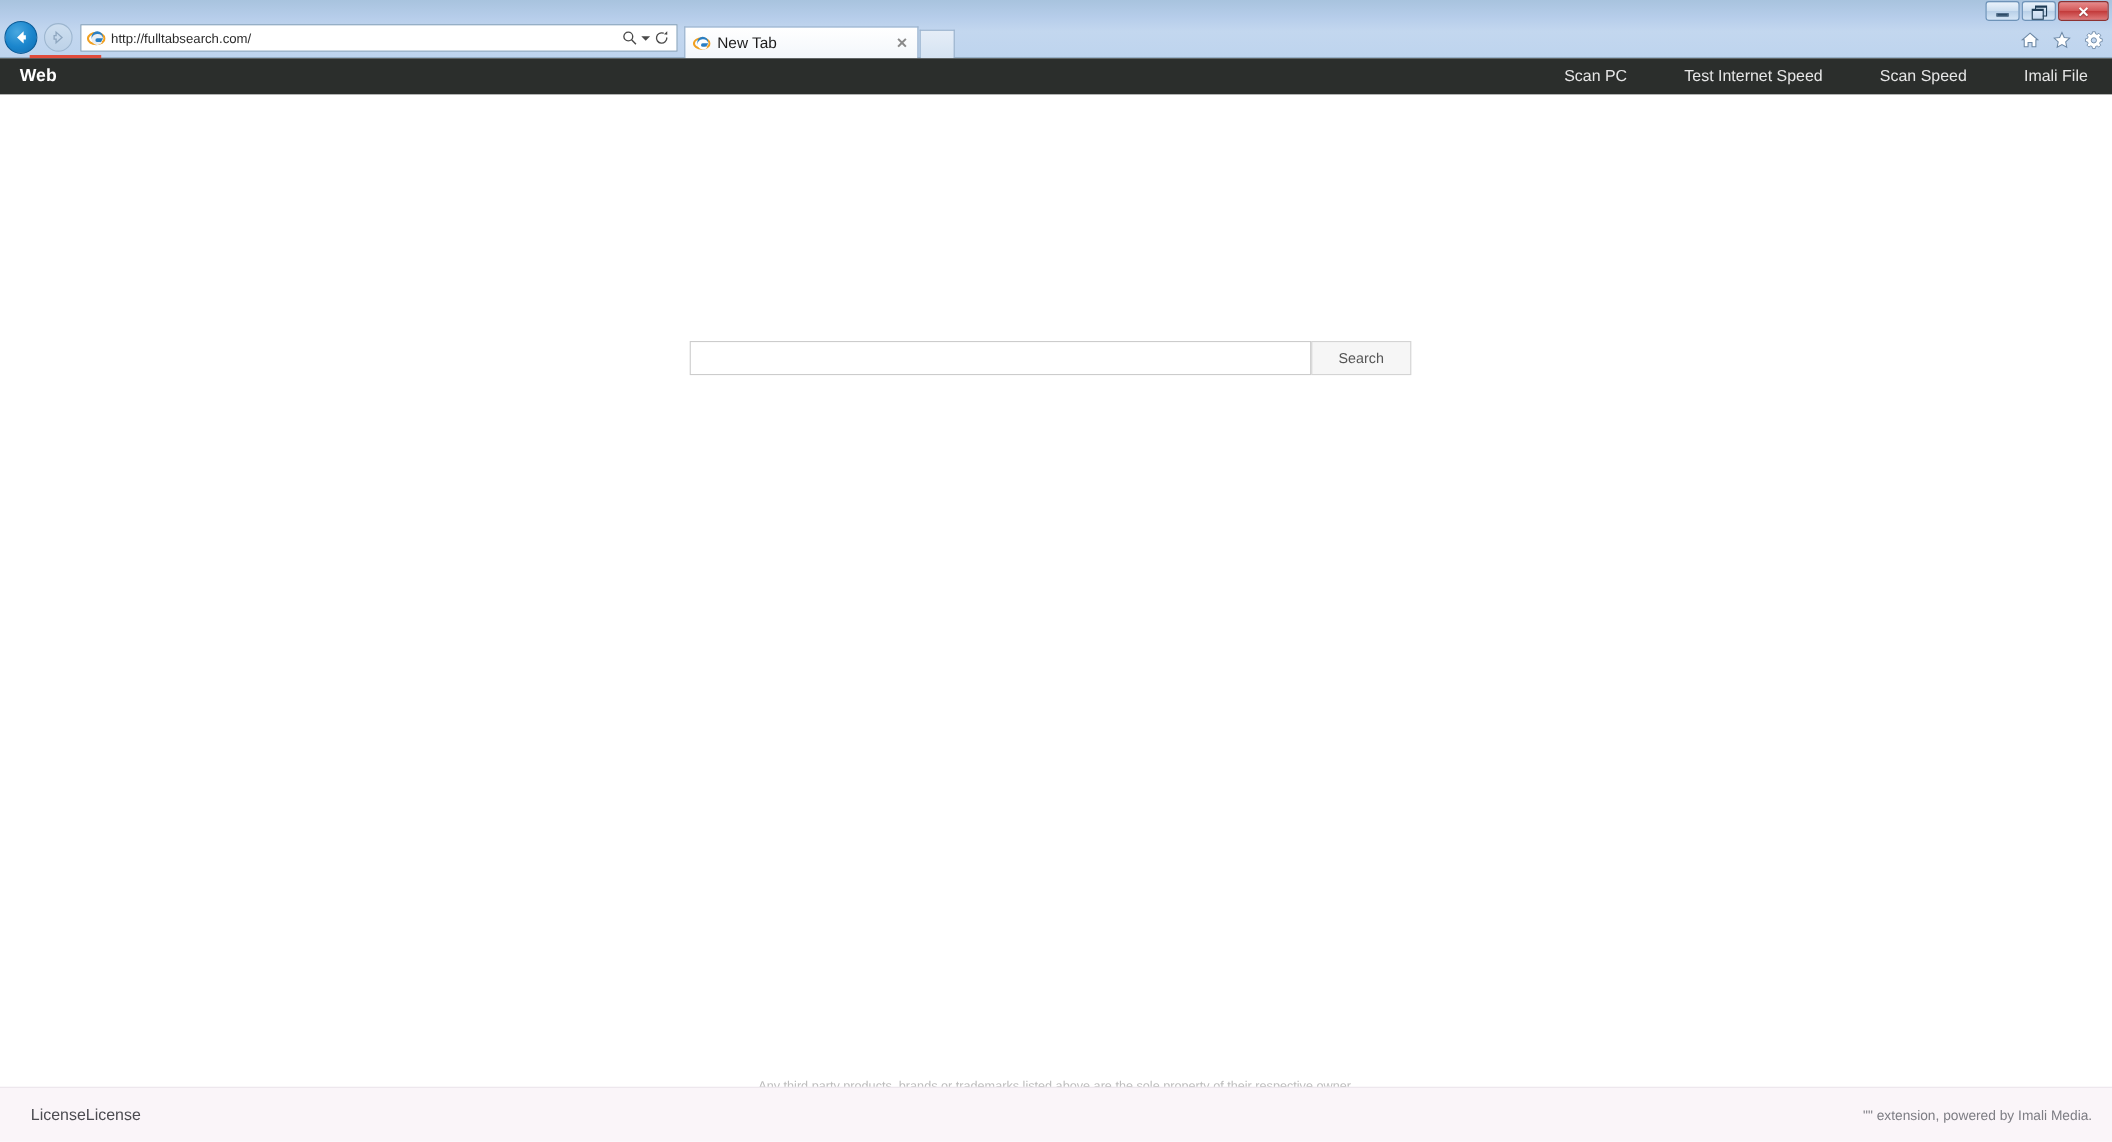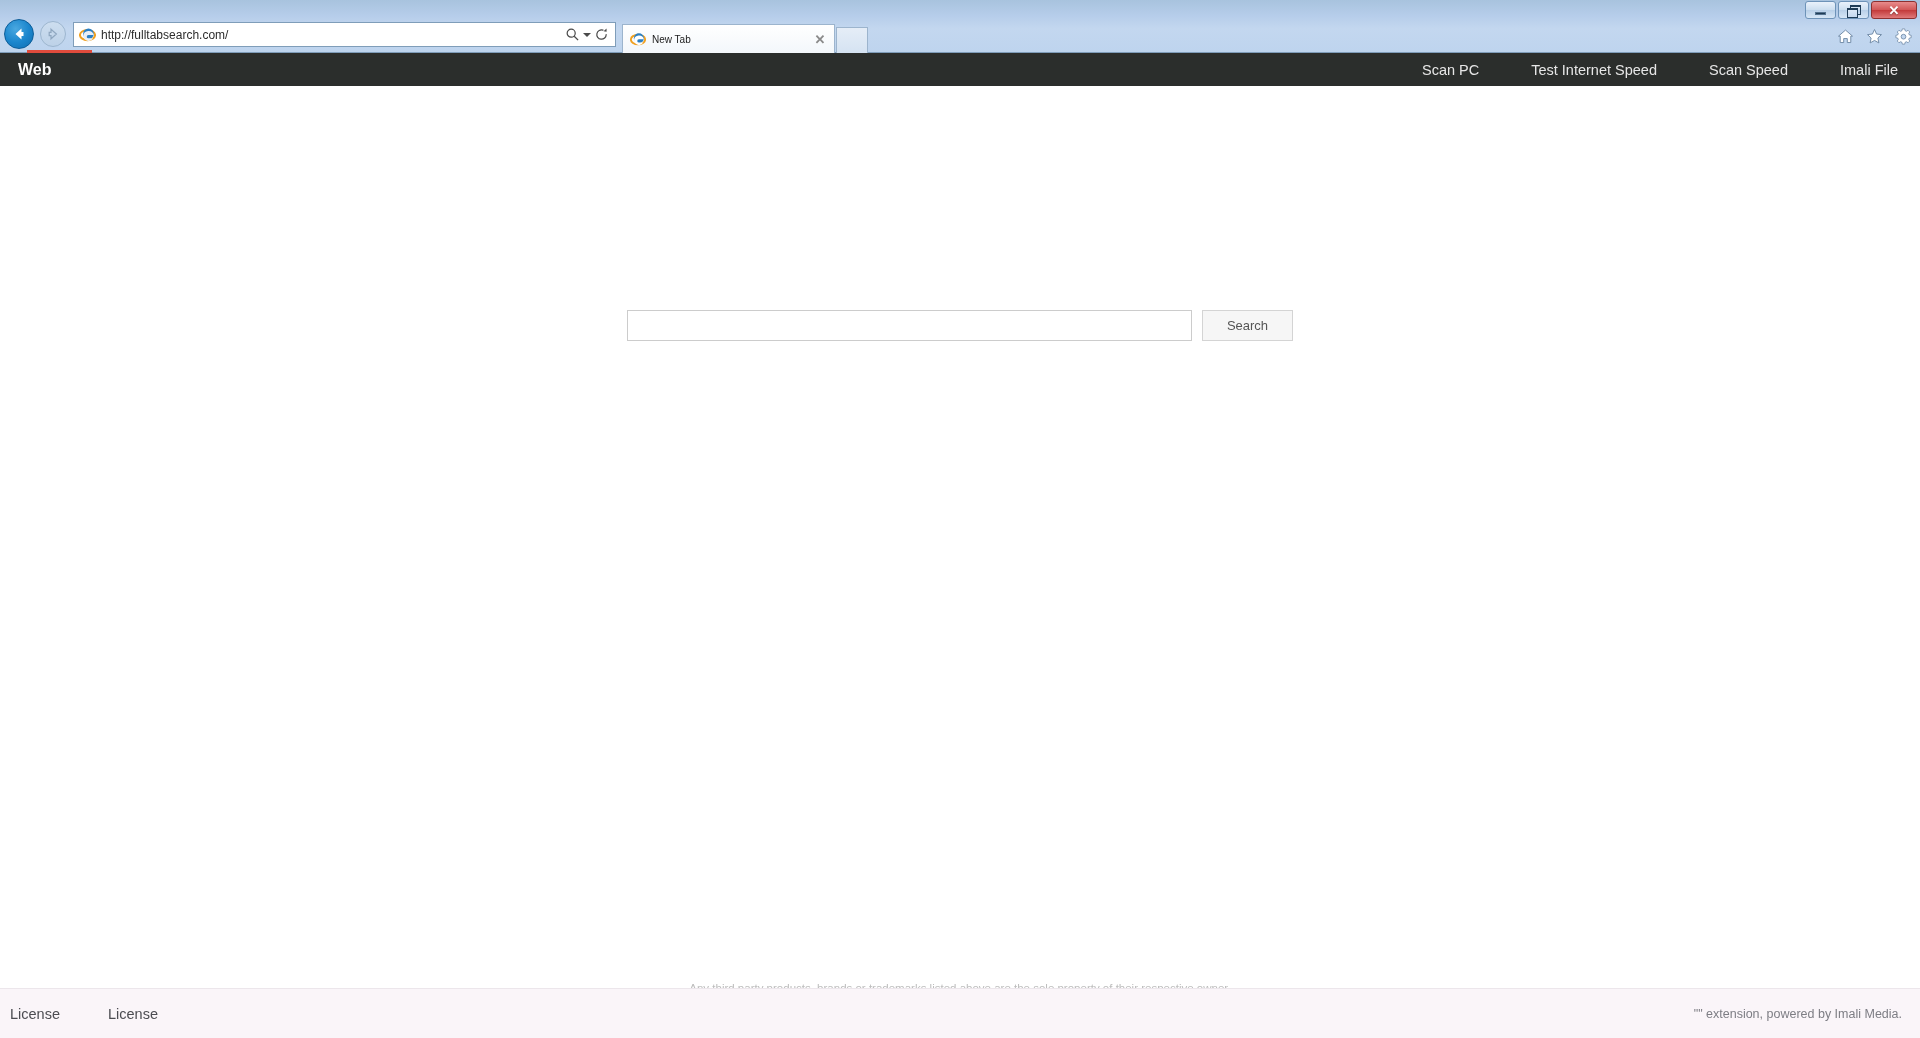--- a/index.html
+++ b/index.html
@@ -137,21 +137,21 @@
     background: linear-gradient(to bottom, #ffffff 0%, #f3f7fb 100%);
     border: 1px solid #9cb4cd;
     border-bottom: none;
     display: flex;
     align-items: center;
     cursor: pointer;
   }
   .tab-favicon { width: 20px; margin-left: 5px; display: flex; align-items: center; justify-content: center; }
   .tab-label {
     flex: 1 1 auto;
-    font-size: 10px;
+    font-size: 14px;
     color: #1c1c1c;
     white-space: nowrap;
     overflow: hidden;
     padding-left: 4px;
     font-family: "Liberation Sans", sans-serif;
   }
   .tab-close {
     width: 20px; height: 20px;
     margin-right: 4px;
     display: flex; align-items: center; justify-content: center;
@@ -230,21 +230,20 @@
     height: 896px;
     background: #ffffff;
   }
 
   .search-row {
     position: absolute;
     left: 627px;
     top: 224px;
     display: flex;
     align-items: stretch;
-    gap: 10px;
   }
   .search-input {
     width: 565px;
     height: 31px;
     border: 1px solid #cccccc;
     background: #ffffff;
     font-size: 14px;
     padding: 0 8px;
     color: #333;
     outline: none;
@@ -278,23 +277,22 @@
     bottom: 0; left: 0;
     width: 1920px;
     height: 50px;
     background: #faf5f9;
     border-top: 1px solid #ece6eb;
     display: flex;
     align-items: center;
   }
   .footer-links {
     position: absolute;
-    left: 10px;
-    display: flex;
-    gap: 48px;
+    left: 28px;
+    display: flex;
     text-align: right;
   }
   .footer-link {
     font-size: 14.5px;
     color: #4c4c52;
     text-decoration: none;
     cursor: pointer;
     font-family: "Liberation Sans", sans-serif;
   }
   .footer-ext {

